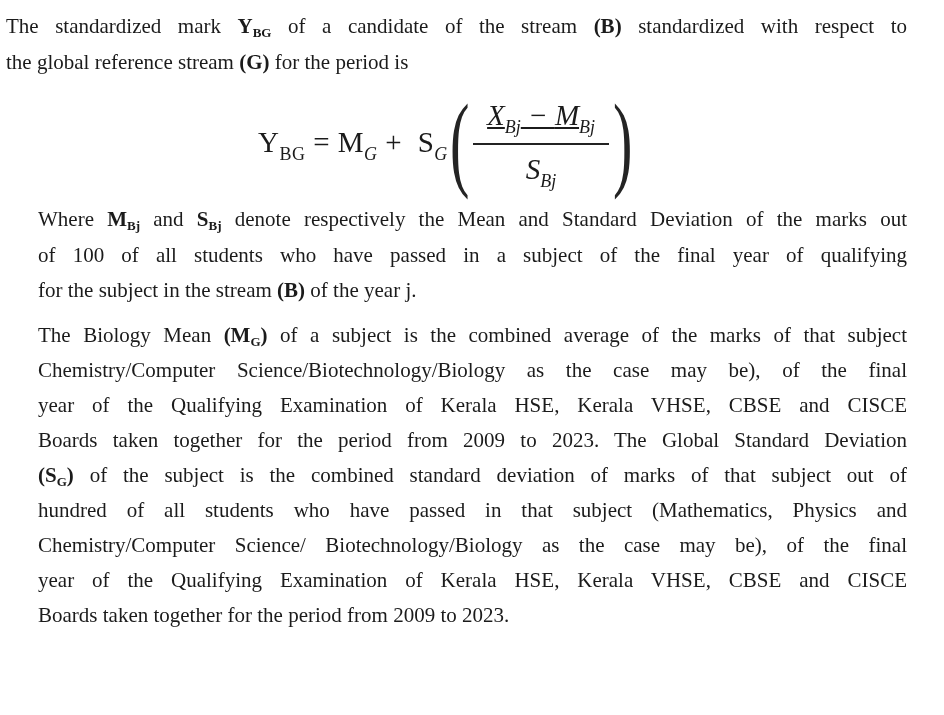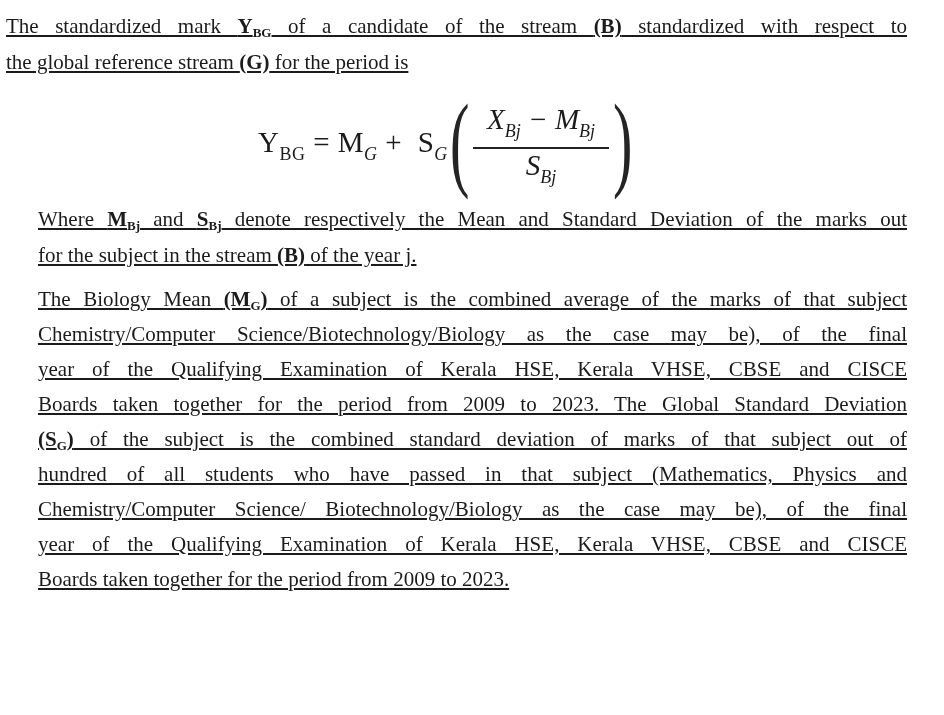--- a/index.html
+++ b/index.html
@@ -23,21 +23,20 @@
   .para {
     font-size: 21px;
     line-height: 35.5px;
   }
   .para.indent { margin-left: 32px; }
   .para.p2 { margin-top: 4px; }
   .para.p3 { margin-top: 9px; line-height: 35px; }
   .line {
     text-align: justify;
     text-align-last: justify;
-    text-decoration: underline;
   }
   .line.last { text-align-last: left; }
   .b { font-weight: 700; }
   .i { font-style: italic; }
   .sub {
     font-size: 0.62em;
     vertical-align: -0.3em;
     line-height: 0;
   }
   
@@ -62,24 +61,25 @@
   .frac {
     display: inline-block;
     text-align: center;
     margin: 0 2px;
   }
   .frac .num {
     display: block;
     border-bottom: 2px solid #232323;
     padding: 0 14px 11px;
     white-space: pre;
+    text-decoration: underline;
   }
   .frac .den {
     display: block;
-    padding-top: 0;
+    padding-top: 8px;
     white-space: pre;
   }
 </style>
 </head>
 <body>
 
 <div class="page">
 
   <div class="para">
     <div class="line"><span>The standardized mark </span><span class="b">Y</span><span class="b sub">BG</span><span> of a candidate of the stream </span><span class="b">(B)</span><span> standardized with respect to</span></div>
@@ -91,20 +91,21 @@
     <span class="paren">(</span>
     <span class="frac">
       <span class="num"><span class="i">X</span><span class="i sub">Bj</span><span class="i"> − </span><span class="i">M</span><span class="i sub">Bj</span></span>
       <span class="den"><span class="i">S</span><span class="i sub">Bj</span></span>
     </span>
     <span class="paren">)</span>
   </div>
 
   <div class="para indent p2">
     <div class="line"><span>Where </span><span class="b">M</span><span class="b sub">Bj</span><span> and </span><span class="b">S</span><span class="b sub">Bj</span><span> denote respectively the Mean and Standard Deviation of the marks out</span></div>
+    <div class="line"><span>of 100 of all students who have passed in a subject of the final year of qualifying</span></div>
     <div class="line last"><span>for the subject in the stream </span><span class="b">(B)</span><span> of the year j.</span></div>
   </div>
 
   <div class="para indent p3">
     <div class="line"><span>The Biology Mean </span><span class="b">(M</span><span class="b sub">G</span><span class="b">)</span><span> of a subject is the combined average of the marks of that subject</span></div>
     <div class="line"><span>Chemistry/Computer Science/Biotechnology/Biology as the case may be), of the final</span></div>
     <div class="line"><span>year of the Qualifying Examination of Kerala HSE, Kerala VHSE, CBSE and CISCE</span></div>
     <div class="line"><span>Boards taken together for the period from 2009 to 2023. The Global Standard Deviation</span></div>
     <div class="line"><span class="b">(S</span><span class="b sub">G</span><span class="b">)</span><span> of the subject is the combined standard deviation of marks of that subject out of</span></div>
     <div class="line"><span>hundred of all students who have passed in that subject (Mathematics, Physics and</span></div>

